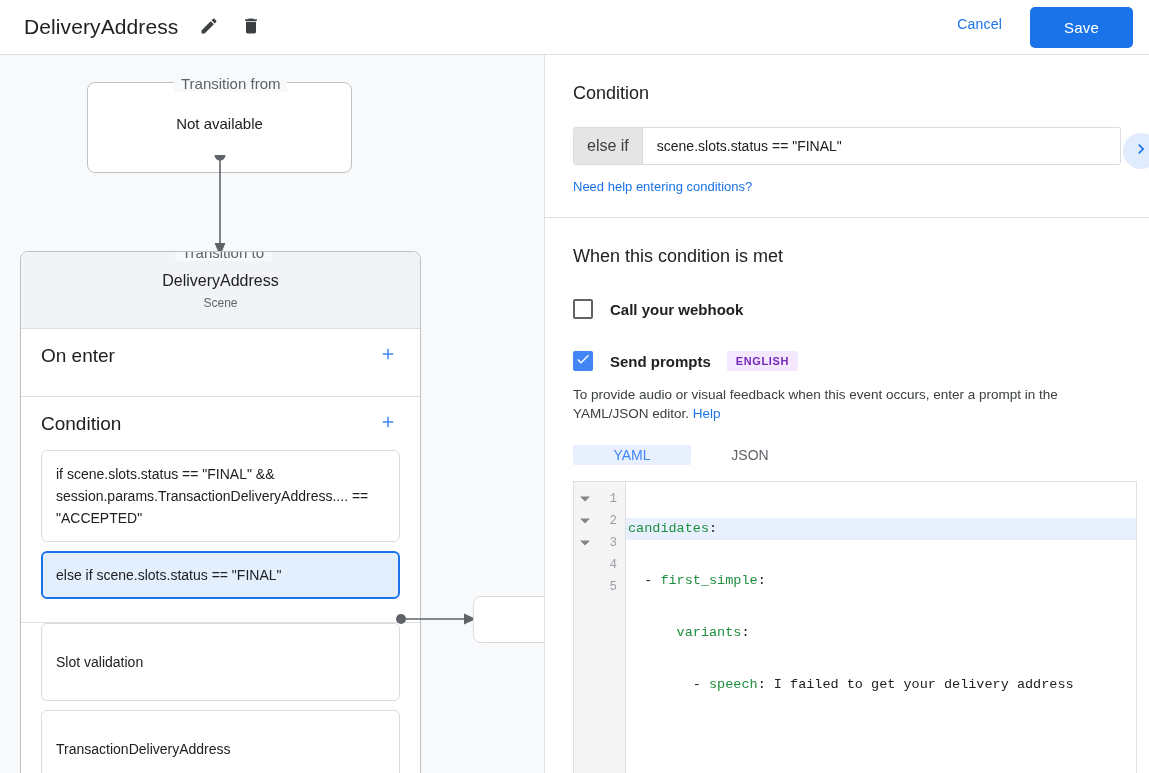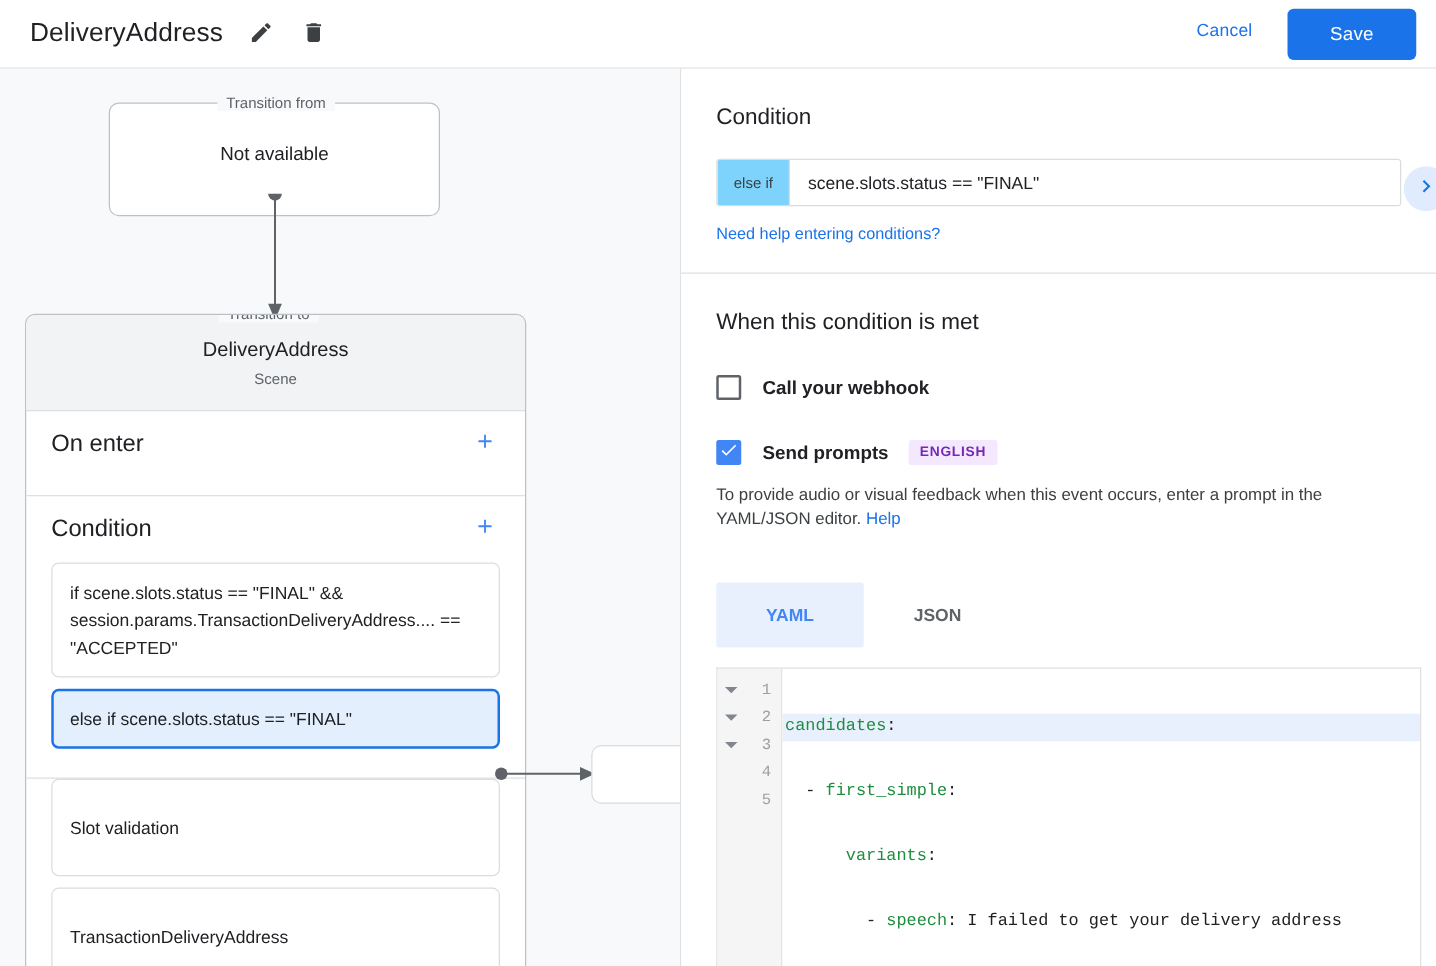--- a/index.html
+++ b/index.html
@@ -76,21 +76,21 @@
     position: absolute;
     border: 1px solid #bdc1c6;
     border-radius: 8px;
     background: #ffffff;
   }
   .fieldset-legend {
     position: absolute;
     top: -8px;
     background: #f8f9fa;
     padding: 0 7px;
-    font-size: 12px;
+    font-size: 15px;
     color: #5f6368;
     white-space: nowrap;
   }
 
   
   #node-transition-from {
     left: 87px; top: 27px; width: 265px; height: 91px;
   }
   #node-transition-from .fieldset-legend { left: 86px; }
   .node-title {
@@ -190,25 +190,25 @@
   }
   .cond-row {
     margin-top: 23px;
     display: flex;
     border: 1px solid #dadce0;
     border-radius: 3px;
     height: 38px;
     overflow: hidden;
   }
   .cond-prefix {
-    background: #7dd3fc;
+    background: #e5e5e5;
     border-right: 1px solid #dadce0;
     display: flex; align-items: center;
     padding: 0 13px;
-    font-size: 12px;
+    font-size: 16px;
     color: #3c4043;
   }
   .cond-input {
     flex: 1;
     border: none; outline: none;
     font-size: 14px;
     font-family: "Liberation Sans", sans-serif;
     color: #202124;
     padding: 0 14px;
     background: #ffffff;
@@ -256,26 +256,25 @@
   .helper {
     margin-top: 14px;
     font-size: 13.5px;
     color: #3c4043;
     line-height: 19px;
     max-width: 552px;
   }
 
   .tabs { display: flex; margin-top: 22px; }
   .tab {
-    width: 118px; height: 52px;
+    width: 118px; height: 20px;
     display: flex; align-items: center; justify-content: center;
-    font-size: 14px; font-weight: 700;
+    font-size: 14px; font-weight: 400;
     color: #5f6368; cursor: pointer;
     border-radius: 2px;
-    margin-top: 20px;
   }
   .tab.active { background: #e8f0fe; color: #4285f4; }
 
   
   .editor {
     margin-top: 16px;
     border: 1px solid #e0e0e0;
     border-bottom: none;
     display: flex;
     height: 300px;

